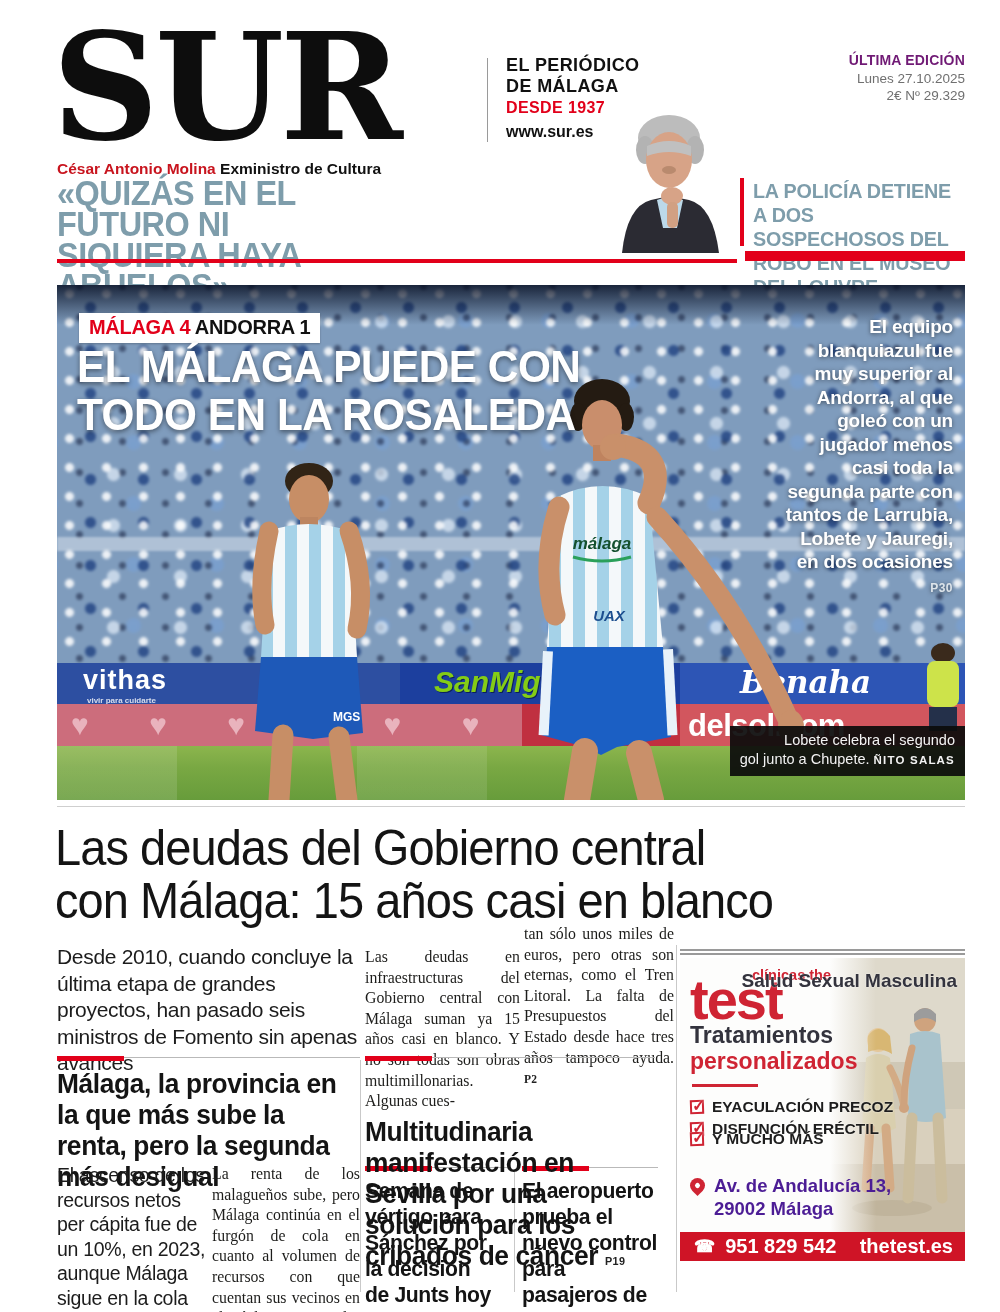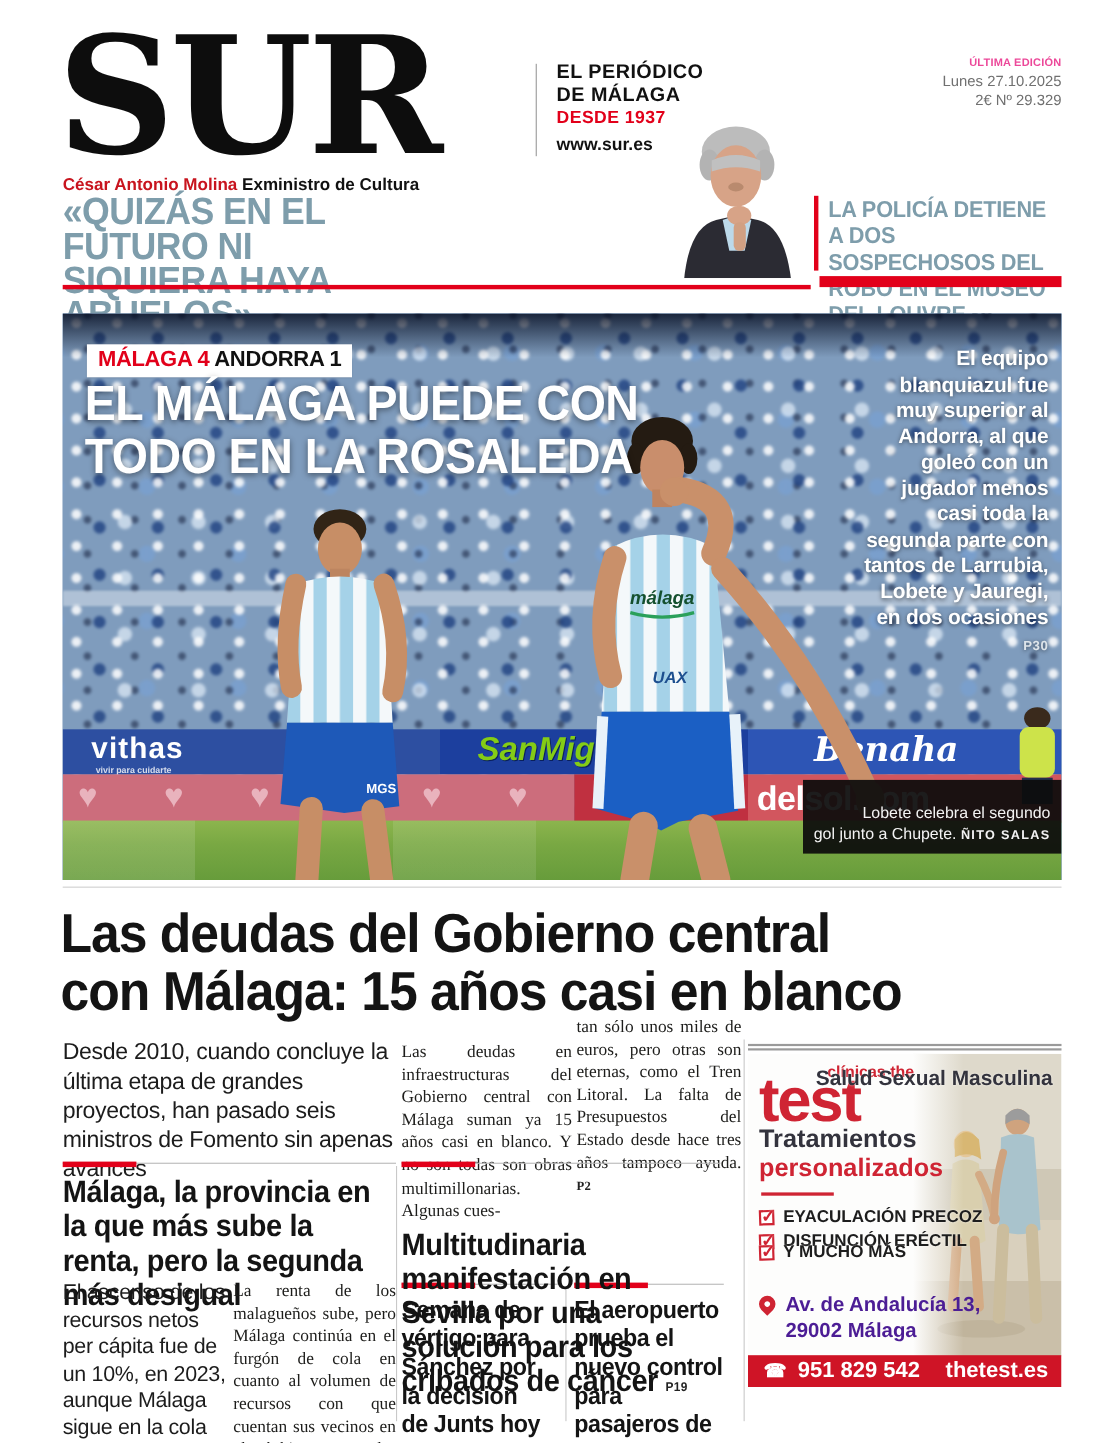--- a/index.html
+++ b/index.html
@@ -9,21 +9,21 @@
   .cond { display:inline-block; transform:scaleX(.94); transform-origin:0 0; }
 
   
   .logo { left:52px; top:28px; font-family:"DejaVu Serif", serif; font-weight:700; font-size:148px; line-height:118px; color:#0d0d0d; letter-spacing:-4px; }
   .mast-div { left:487px; top:58px; width:1px; height:84px; background:#9a9a9a; }
   .tagline { left:506px; top:55px; line-height:21px; }
   .tag-b { font-size:18px; font-weight:700; color:#111; letter-spacing:.4px; }
   .tag-red { font-size:16px; font-weight:800; color:#e2001a; letter-spacing:.4px; }
   .tag-url { font-size:16px; font-weight:800; color:#111; margin-top:3px; }
   .edition { right:35px; top:52px; text-align:right; }
-  .ed1 { font-size:10px; font-weight:800; color:#ec4899; letter-spacing:.2px; }
+  .ed1 { font-size:14px; font-weight:800; color:#701a75; letter-spacing:.2px; }
   .ed2 { font-size:13.5px; color:#707070; margin-top:3px; }
   .ed3 { font-size:13.5px; color:#707070; margin-top:2px; }
 
   
   .kicker { left:57px; top:160px; font-size:15.5px; font-weight:800; }
   .kicker .name { color:#c8141e; }
   .kicker .role { color:#111; }
   .molina-head { left:57px; top:178px; width:330px; font-size:34.5px; line-height:31px; font-weight:800; color:#7e9dab; letter-spacing:-.5px; }
   .molina-sum { left:385px; top:176px; width:238px; font-size:17.5px; line-height:21.5px; color:#333; font-weight:500; letter-spacing:-.2px; }
   .pref { font-weight:800; font-size:11.5px; color:#222; letter-spacing:.3px; }
@@ -62,26 +62,26 @@
     background:linear-gradient(180deg, #8cb54d 0, #79a843 40%, #679c3b 100%); }
   .grass::after { content:""; position:absolute; inset:0;
     background:linear-gradient(90deg, rgba(255,255,255,.12) 0 120px, transparent 120px 300px, rgba(255,255,255,.1) 300px 430px, transparent 430px); }
   .players { position:absolute; left:0; top:0; width:908px; height:515px; }
   .score-badge { position:absolute; left:22px; top:28px; background:#fff; padding:3px 10px 4px; font-size:20px; font-weight:800; letter-spacing:-.3px; box-shadow:0 1px 2px rgba(0,0,0,.25); }
   .score-badge .home { color:#e2001a; }
   .score-badge .away { color:#111; }
   .photo-head { position:absolute; left:20px; top:58px; width:560px; color:#fff; font-size:45px; line-height:48px; font-weight:800; letter-spacing:-.5px; text-shadow:0 2px 6px rgba(0,0,0,.45); }
   .photo-sum { position:absolute; right:12px; top:30px; width:168px; text-align:right; color:#fff; font-size:19px; line-height:23.5px; font-weight:700; text-shadow:0 1px 4px rgba(0,0,0,.5); letter-spacing:-.2px; }
   .photo-sum .pref-light { font-weight:800; font-size:12px; color:#dde4ea; letter-spacing:.5px; }
-  .caption { position:absolute; right:0; bottom:24px; background:rgba(12,12,12,.93); color:#f3f3f3; font-size:14.5px; line-height:19px; text-align:right; padding:22px 10px 6px; }
+  .caption { position:absolute; right:0; bottom:24px; background:rgba(12,12,12,.93); color:#f3f3f3; font-size:14.5px; line-height:19px; text-align:right; padding:5px 10px 6px; }
   .caption .credit { font-weight:800; font-size:11.5px; letter-spacing:1.2px; }
   .photo-hairline { left:57px; top:806px; width:908px; height:1px; background:#cfcfcf; }
 
   
-  .deudas-head { left:55px; top:822px; width:860px; font-size:50px; line-height:53px; font-weight:700; color:#141414; letter-spacing:-1px; }
+  .deudas-head { left:55px; top:822px; width:860px; font-size:50px; line-height:53px; font-weight:400; color:#141414; letter-spacing:-1px; }
   .deudas-sub { left:57px; top:944px; width:306px; font-size:21px; line-height:26.5px; color:#1c1c1c; letter-spacing:-.3px; }
   .serif-col { font-family:"Liberation Serif", serif; font-size:15.8px; line-height:20.6px; color:#1d1d1b; text-align:justify; }
   .dcol2 { left:365px; top:947px; width:155px; }
   .dcol3 { left:524px; top:924px; width:150px; }
 
   
   .story-rule { height:5px; }
   .story-rule .gray { position:absolute; left:0; top:1px; right:0; height:1px; background:#b9b9b9; }
   .story-rule .red { position:absolute; left:0; top:0; width:67px; height:5px; background:#e2001a; }
   .vdiv { width:1px; background:#c9c9c9; }

